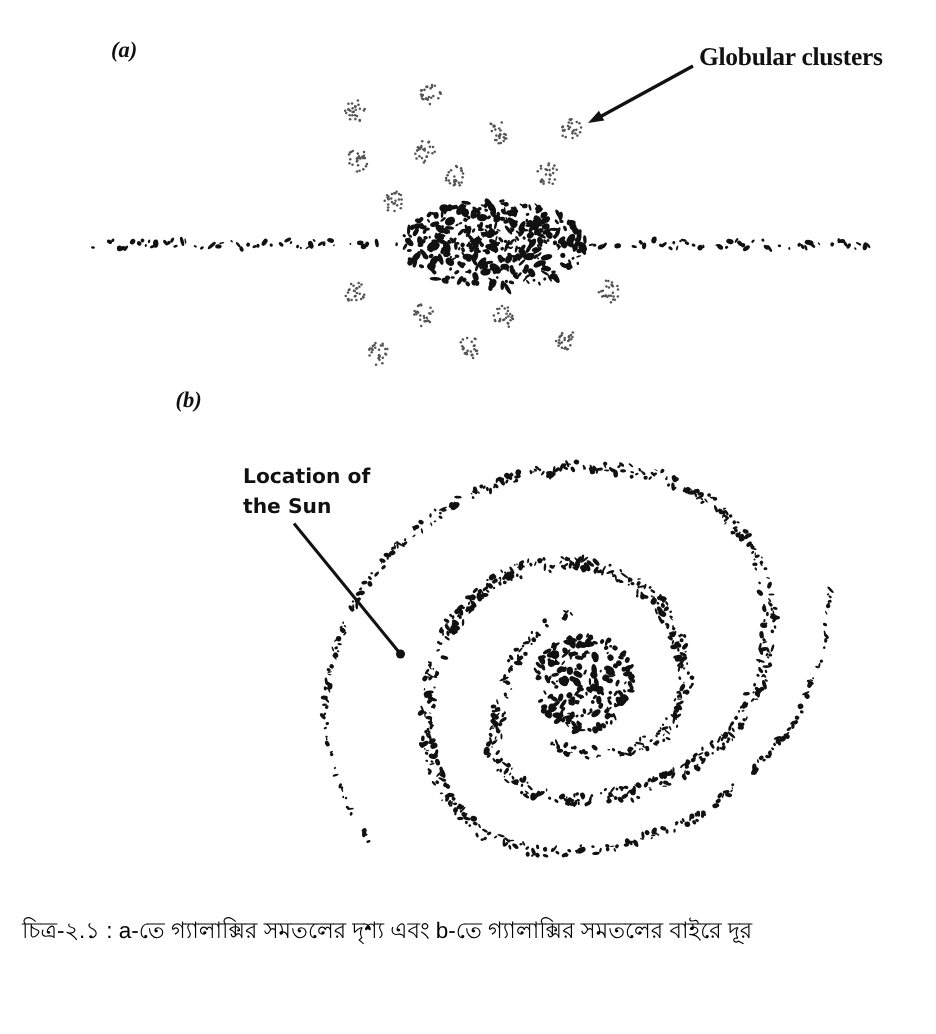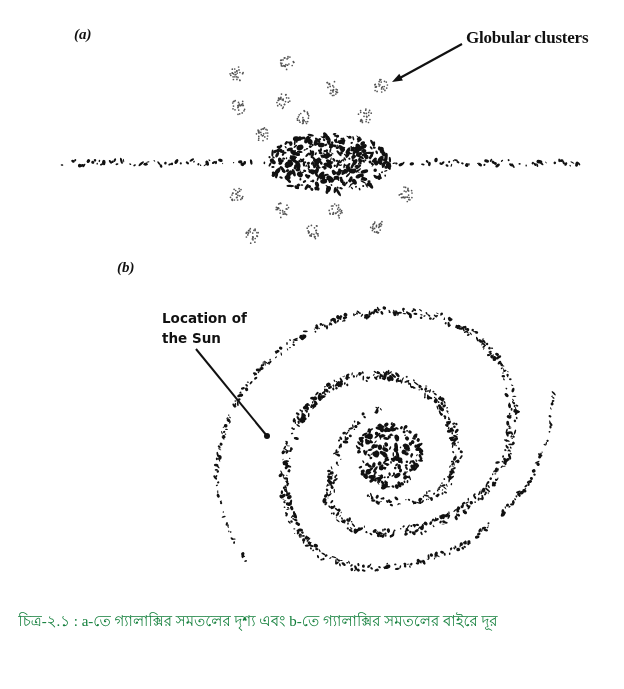--- a/index.html
+++ b/index.html
@@ -7,22 +7,22 @@
          font-family: "Liberation Serif", serif; color: #111; }
   #figure { position: absolute; left: 0; top: 0; width: 624px; height: 689px; }
   .panel-label { position: absolute; font-family: "Liberation Serif", serif;
                  font-style: italic; font-weight: bold; font-size: 15px; }
   .annot { position: absolute; }
   #gc-label { left: 466px; top: 28px; font-family: "Liberation Serif", serif;
               font-weight: bold; font-size: 17px; letter-spacing: -0.2px; }
   #sun-label { left: 162px; top: 308px; font-family: "DejaVu Sans", sans-serif;
                font-weight: bold; font-size: 13.5px; line-height: 20px; }
   #caption { position: absolute; left: 0; width: 516px; top: 608px;
-             text-align: center; font-family: Liberation Serif, serif;
-             font-size: 15px; line-height: 26px; color: #15803d; }
+             text-align: center; font-family: Liberation Sans, sans-serif;
+             font-size: 15px; line-height: 26px; color: #000000; }
 </style>
 </head>
 <body>
 
 <div id="figure">
   <svg id="svg-canvas" width="624" height="689" viewBox="0 0 624 689" style="position:absolute;left:0;top:0;">
     <g id="g-disk">
         <ellipse cx="62.0" cy="165.0" rx="1.31" ry="0.83" transform="rotate(9 62.0 165.0)" fill="#111111"></ellipse>
         <ellipse cx="73.0" cy="161.2" rx="1.89" ry="1.33" transform="rotate(27 73.0 161.2)" fill="#111111"></ellipse>
         <ellipse cx="75.2" cy="160.2" rx="0.98" ry="1.23" transform="rotate(38 75.2 160.2)" fill="#111111"></ellipse>

